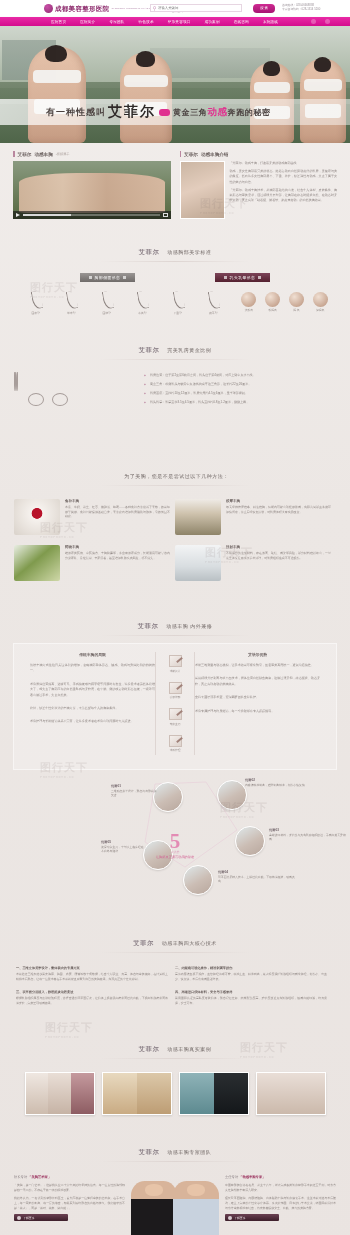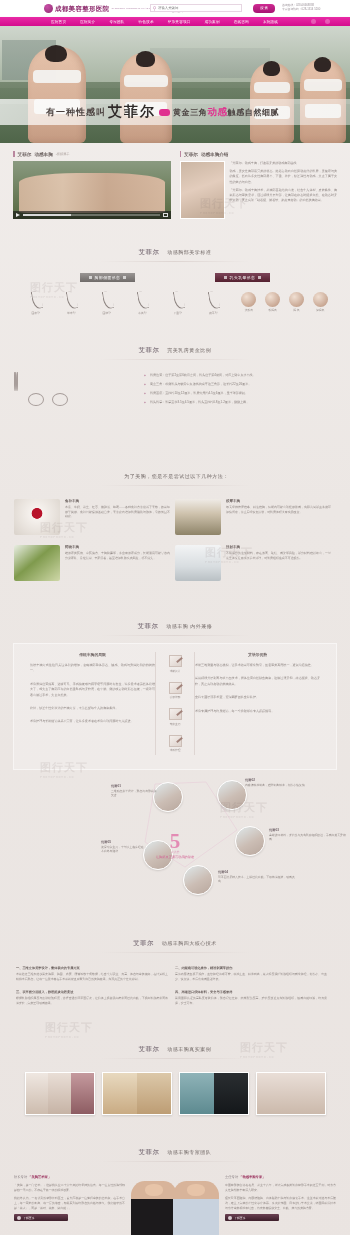--- a/index.html
+++ b/index.html
@@ -336,21 +336,21 @@
         <span class="hair"></span>
         <span class="top"></span>
         <span class="short"></span>
       </div>
     <div class="hero-band">
       <span class="hero-t1">有一种性感叫</span>
       <span class="hero-brand">艾菲尔</span>
       <span class="hero-badge"></span>
       <span class="hero-t2">黄金三角</span>
       <span class="hero-t2 hero-em">动感</span>
-      <span class="hero-t2">触感自然细腻</span>
+      <span class="hero-t2">奔跑的秘密</span>
     </div>
   </div>
 
   <div class="b1">
     <div class="col">
       <div class="hd">
         <span class="bar"></span>
         <span class="t">艾菲尔</span>
         <span class="t">动感丰胸</span>
         <span class="s">-视频展示</span>

